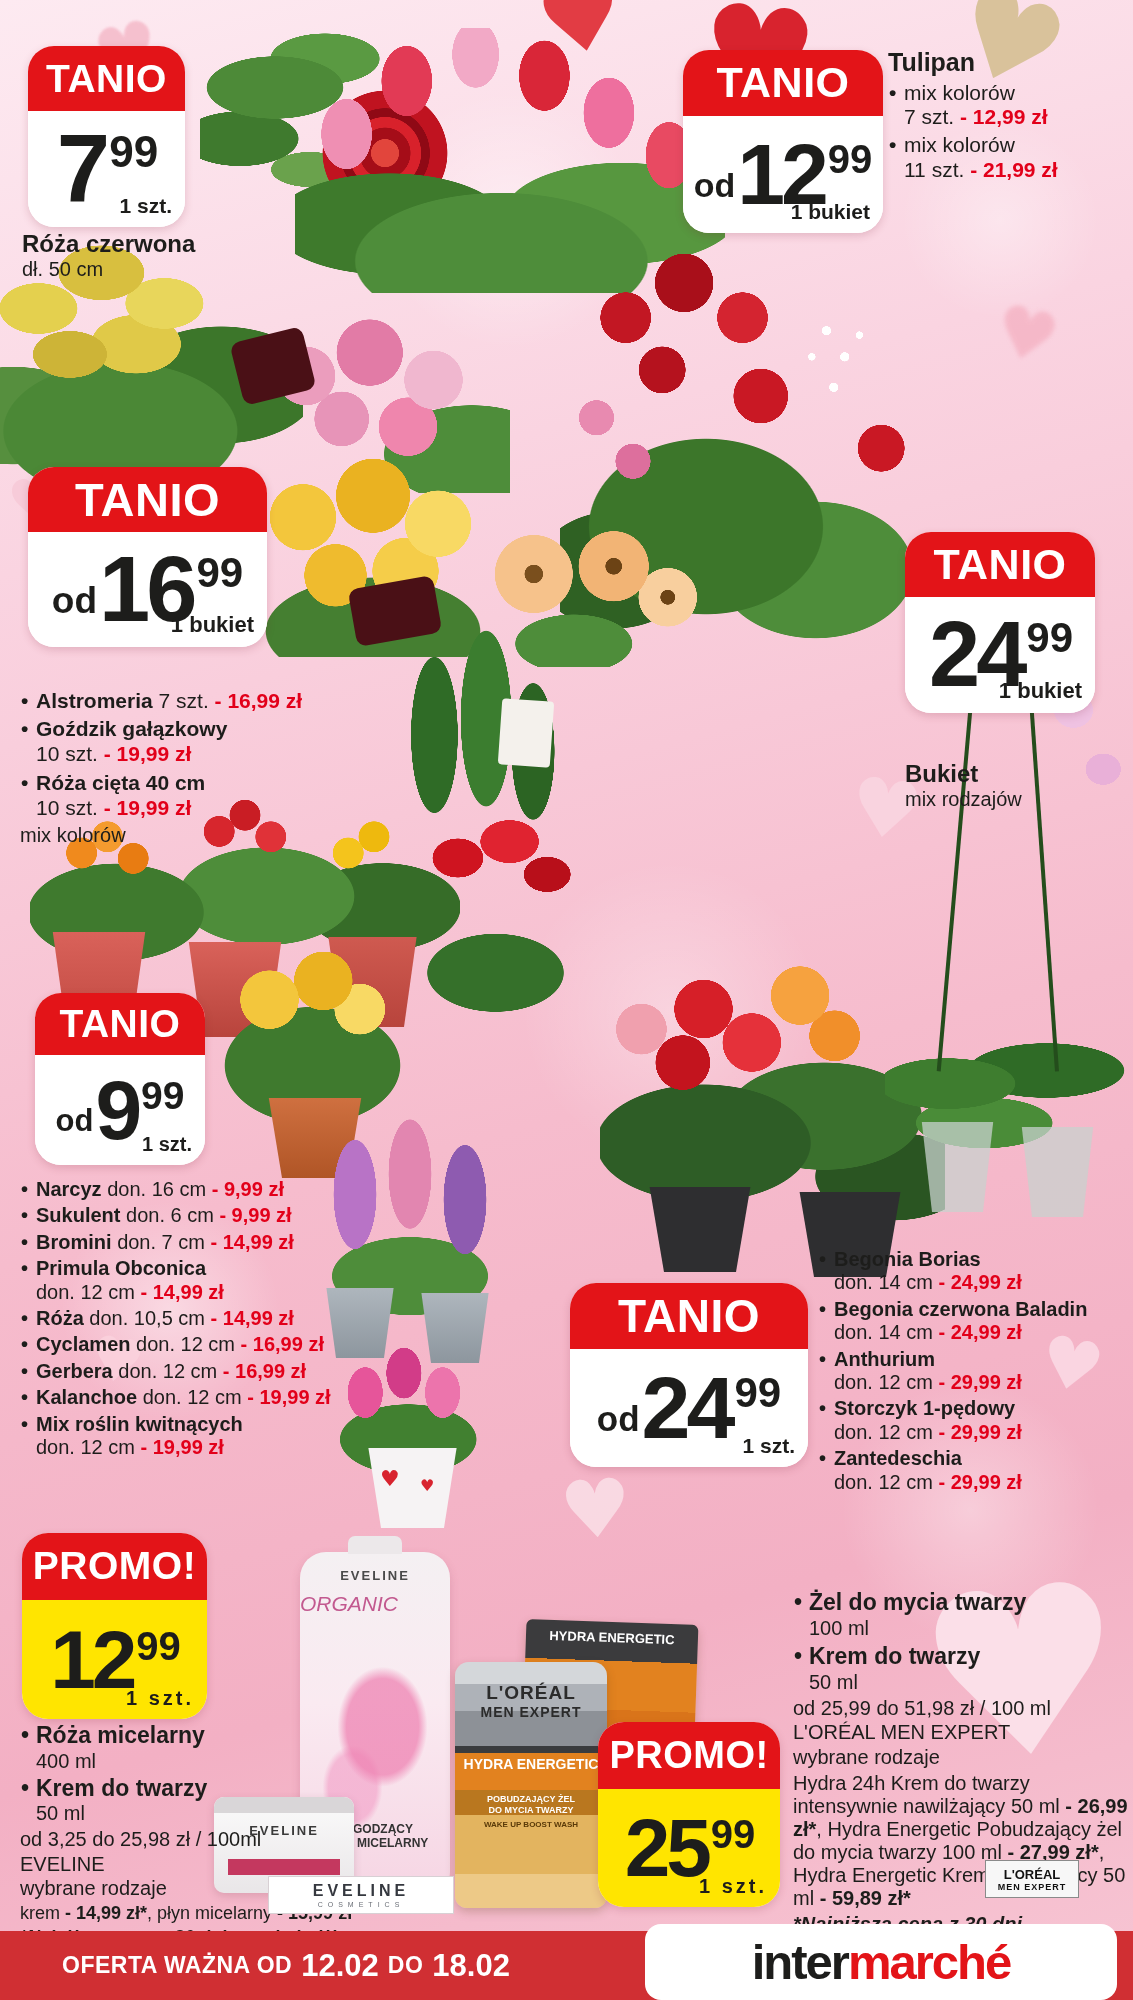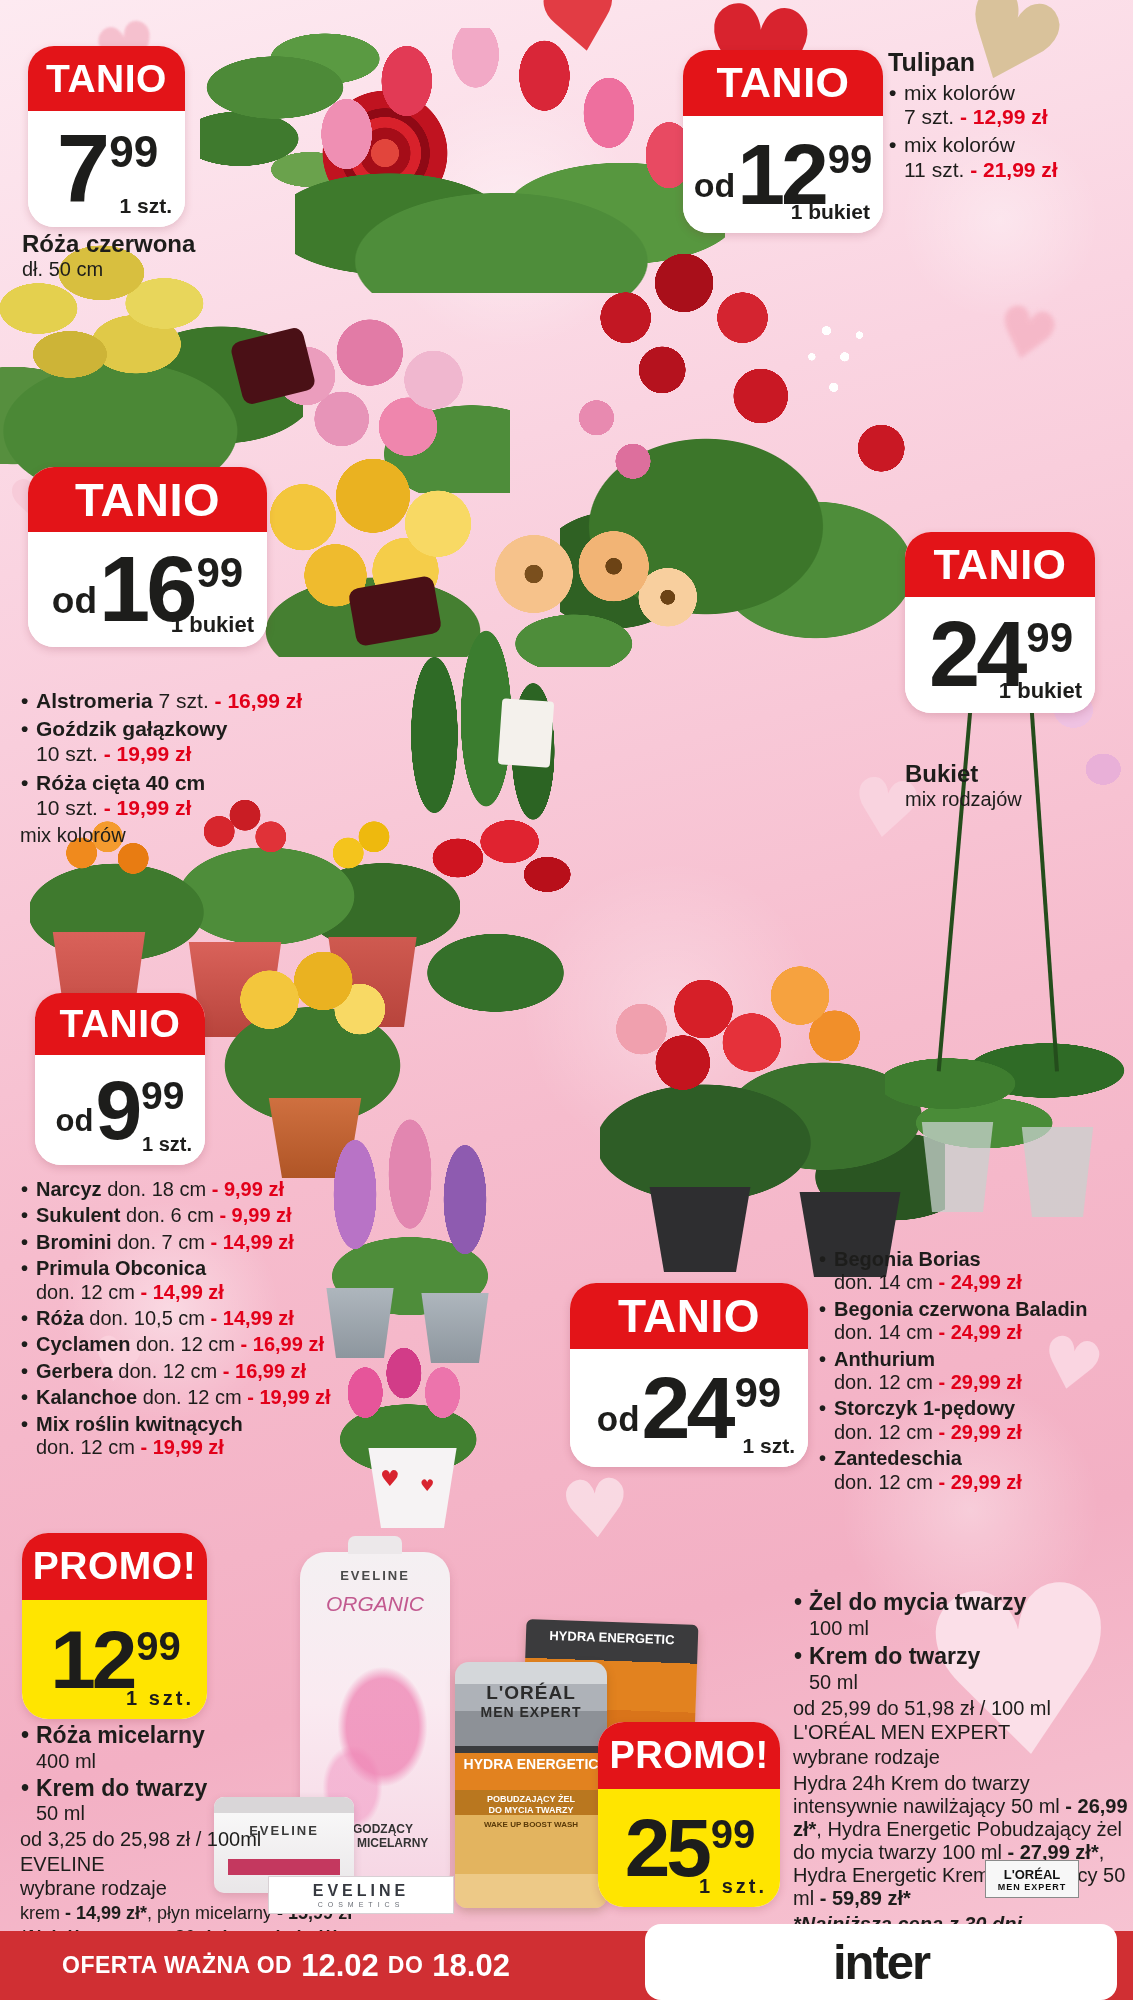--- a/index.html
+++ b/index.html
@@ -180,21 +180,21 @@
 radial-gradient(70px 26px at 25% 72%,#3e7d2f 0 97%,transparent 98%),
 radial-gradient(80px 28px at 65% 70%,#2f6b26 0 97%,transparent 98%),
 radial-gradient(70px 26px at 40% 78%,#4a8c38 0 97%,transparent 98%)}
 
 #eveline-bottle{position:absolute;z-index:2;left:300px;top:1552px;width:150px;height:336px;border-radius:26px 26px 16px 16px;box-shadow:0 4px 10px rgba(150,60,90,.2);background:
 radial-gradient(60px 80px at 55% 52%,rgba(238,130,178,.75) 0 60%,rgba(238,130,178,0) 75%),
 radial-gradient(40px 56px at 35% 70%,rgba(243,166,203,.7) 0 60%,rgba(243,166,203,0) 75%),
 linear-gradient(180deg,#f4f0f2 0%,#faeaf1 45%,#f6d6e4 100%)}
 #eveline-bottle::before{content:"";position:absolute;left:48px;top:-16px;width:54px;height:18px;border-radius:7px 7px 0 0;background:#ece8ea}
 .ev-b-brand{position:absolute;top:16px;width:100%;text-align:center;font-size:13px;font-weight:700;letter-spacing:2px;color:#4a4a4a}
-.ev-b-line{position:absolute;top:40px;width:100%;text-align:center;font-size:21px;font-style:italic;color:#c2598f}
+.ev-b-line{position:absolute;top:40px;width:100%;font-size:21px;font-style:italic;color:#c2598f}
 .ev-b-label{position:absolute;bottom:38px;width:100%;text-align:center;font-size:12px;font-weight:700;color:#333;white-space:pre-line}
 #eveline-jar{position:absolute;z-index:3;left:214px;top:1797px;width:140px;height:96px;border-radius:10px;background:linear-gradient(180deg,#fbfbfb,#e9e6e8);box-shadow:0 3px 8px rgba(120,60,80,.2)}
 #eveline-jar::before{content:"";position:absolute;left:0;top:0;width:100%;height:16px;border-radius:10px 10px 0 0;background:#d9d6d8}
 #eveline-jar::after{content:"";position:absolute;left:10%;bottom:18px;width:80%;height:16px;background:#c4385f}
 .ev-j-brand{position:absolute;top:26px;width:100%;text-align:center;font-weight:700;font-size:13px;letter-spacing:2px;color:#3a3a3a}
 #ev-logo{position:absolute;z-index:5;left:268px;top:1876px;width:186px;height:38px;background:#fff;border:1px solid #d8d0d4;display:flex;flex-direction:column;align-items:center;justify-content:center;gap:1px}
 .ev-l1{font-size:16px;font-weight:700;letter-spacing:4px;color:#35383f}
 .ev-l2{font-size:7px;letter-spacing:5px;color:#6a6e76}
 #loreal-boxp{position:absolute;z-index:2;left:522px;top:1622px;width:172px;height:258px;border-radius:6px;transform:rotate(2deg);background:linear-gradient(180deg,#3b3b3d 0 15%,#e2821f 15% 34%,#d9741a 34% 75%,#b95a12 100%);box-shadow:0 4px 10px rgba(100,50,20,.25)}
 .lb-range{position:absolute;top:8px;width:100%;text-align:center;color:#fff;font-weight:700;font-size:13px;padding:0 8px;line-height:1.2}
@@ -431,21 +431,21 @@
   </div>
 
   <div class="tblock caption" id="cap-bouquet" style="left:905px;top:760px">
     <div class="cap-name">Bukiet</div>
     <div class="cap-detail">mix rodzajów</div>
   </div>
 
   <div class="tblock" id="list-left" style="left:20px;top:1178px">
     <ul class="items">
 
-        <li class="itm"><span class="nm">Narcyz</span> <span class="dt">don. 18 cm</span> <span class="pr">- 9,99 zł</span></li>
+        <li class="itm"><span class="nm">Narcyz</span> <span class="dt">don. 16 cm</span> <span class="pr">- 9,99 zł</span></li>
 
         <li class="itm"><span class="nm">Sukulent</span> <span class="dt">don. 6 cm</span> <span class="pr">- 9,99 zł</span></li>
 
 
         <li class="itm"><span class="nm">Bromini</span> <span class="dt">don. 7 cm</span> <span class="pr">- 14,99 zł</span></li>
 
         <li class="itm"><span class="nm">Primula Obconica</span> <span class="dt">
 don. 12 cm</span> <span class="pr">- 14,99 zł</span></li>
 
         <li class="itm"><span class="nm">Róża</span> <span class="dt">don. 10,5 cm</span> <span class="pr">- 14,99 zł</span></li>
@@ -517,15 +517,16 @@
   <div id="footer">
     <div id="offer">
       <span class="t">OFERTA WAŻNA OD</span>
       <span class="big">12.02</span>
       <span class="t">DO</span>
       <span class="big">18.02</span>
     </div>
   </div>
   <div id="im-box">
     <span class="im">inter</span>
+      <span class="im im2">marché</span>
   </div>
 
 </div>
 
 </body></html>

